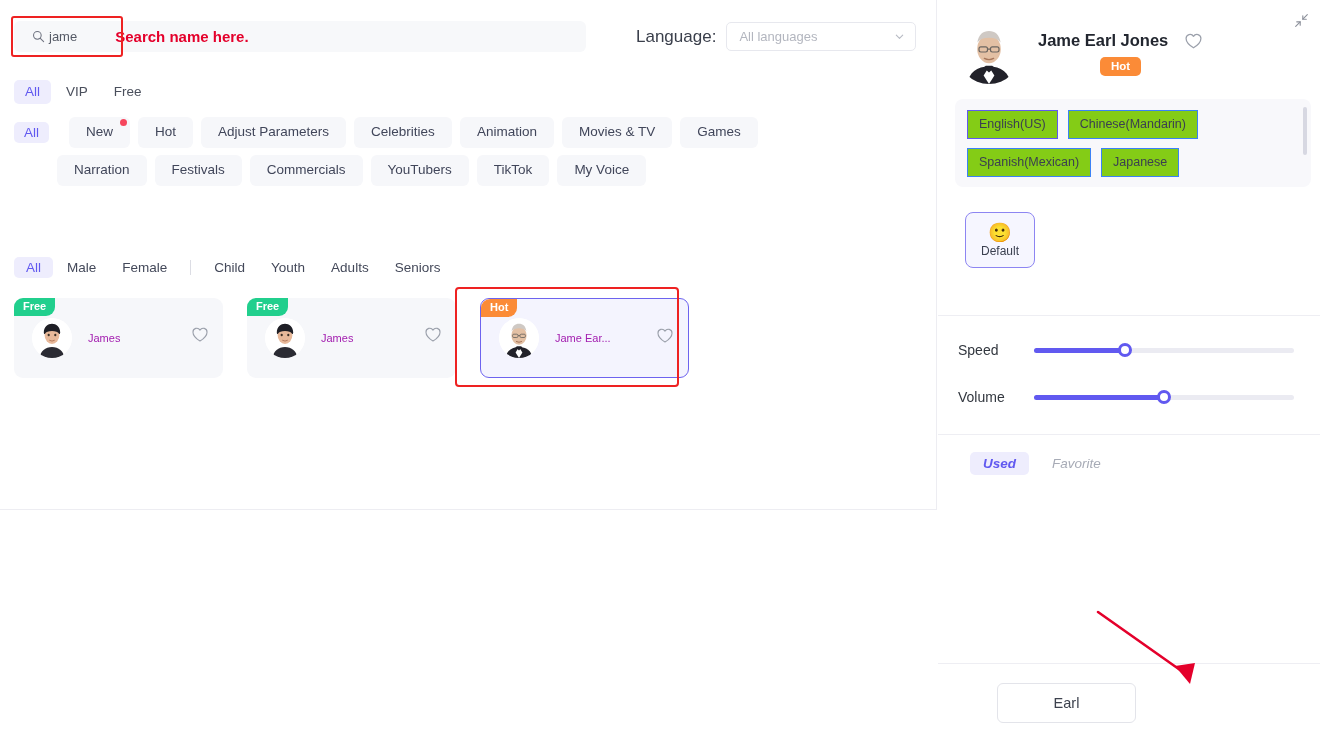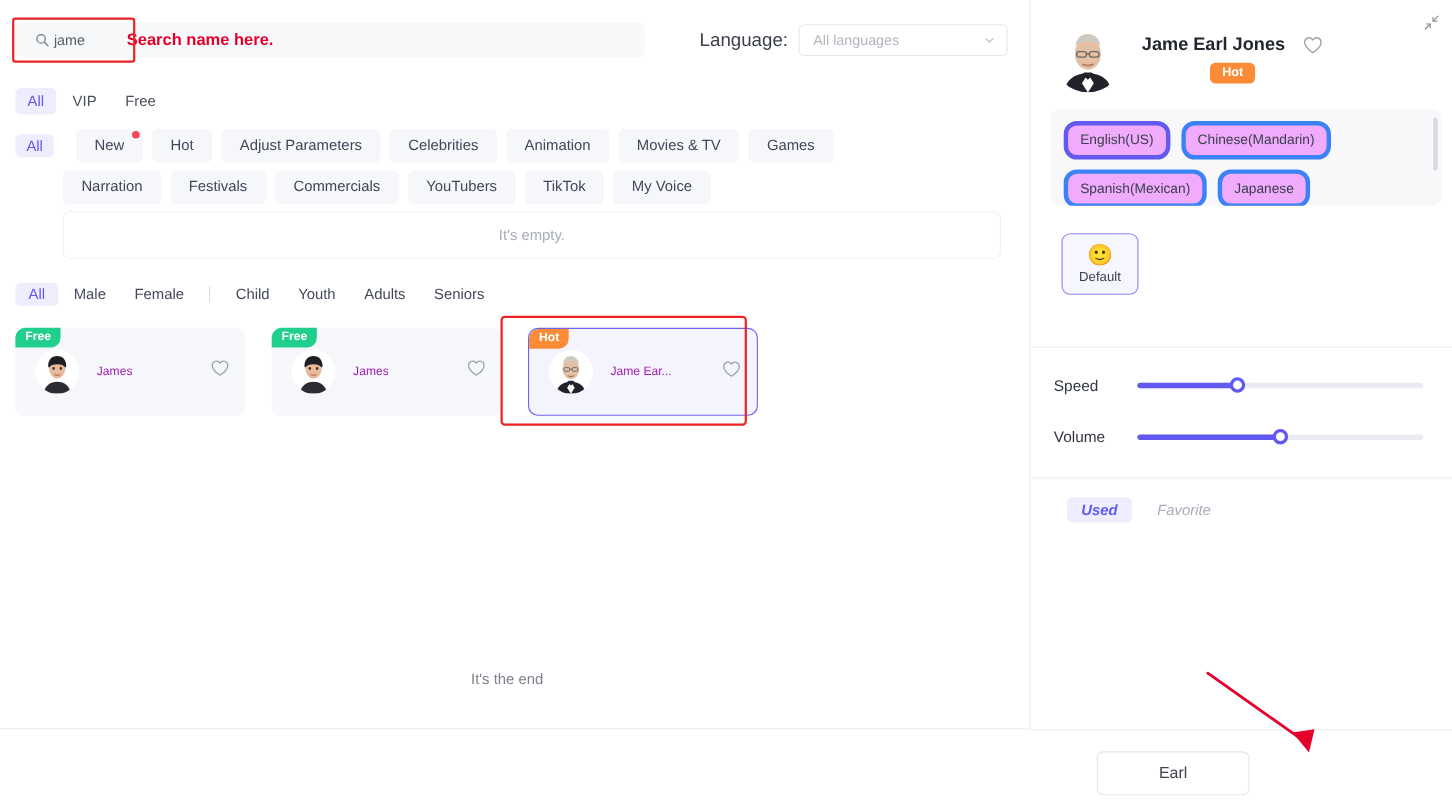--- a/index.html
+++ b/index.html
@@ -8,21 +8,21 @@
     font-family: "Liberation Sans", sans-serif;
     background: #ffffff;
     overflow: hidden;
     color: #333;
   }
   #app { position: relative; width: 1320px; height: 736px; }
 
   
   .left-panel {
     position: absolute; left: 0; top: 0;
-    width: 937px; height: 663px;
+    width: 937px; height: 510px;
     background: #fff;
     border-right: 1px solid #ededf2;
     border-bottom: 1px solid #ededf2;
     overflow: hidden;
   }
 
   
   .search-row {
     position: absolute; left: 14px; top: 21px;
     width: 572px; height: 31px;
@@ -206,22 +206,22 @@
     position: absolute; left: 17px; top: 99px;
     width: 356px; height: 88px;
     background: #f8f8fb; border-radius: 8px;
     overflow: hidden;
   }
   .lang-chips {
     padding: 11px 12px 0 12px;
     display: flex; flex-wrap: wrap; gap: 9px 10px;
   }
   .lchip {
-    background: #f0abfc; border: 4px solid #3b82f6;
-    border-radius: 12px; font-size: 12.5px; color: #3b4050;
+    background: #84cc16; border: 1px solid #3b82f6;
+    border-radius: 0; font-size: 12.5px; color: #3b4050;
     padding: 6px 11px; line-height: 1.2; white-space: nowrap;
   }
   .lchip.active { border-color: #6159f0; color: #3b4050; }
   .lang-scrollbar {
     position: absolute; right: 4px; top: 8px;
     width: 4px; height: 48px; border-radius: 3px;
     background: #d7d8e2;
   }
 
   .emo-btn {
@@ -340,23 +340,20 @@
 
     <div class="row-tabs cat-row2">
       <span class="chip">Narration</span>
       <span class="chip">Festivals</span>
       <span class="chip">Commercials</span>
       <span class="chip">YouTubers</span>
       <span class="chip">TikTok</span>
       <span class="chip">My Voice</span>
     </div>
 
-    <div class="empty-box">
-      <span>It's empty.</span>
-    </div>
 
     <div class="row-tabs gender-row">
       <span class="g-link active">All</span>
       <span class="g-link">Male</span>
       <span class="g-link">Female</span>
       <span class="g-sep"></span>
       <span class="g-link">Child</span>
       <span class="g-link">Youth</span>
       <span class="g-link">Adults</span>
       <span class="g-link">Seniors</span>

